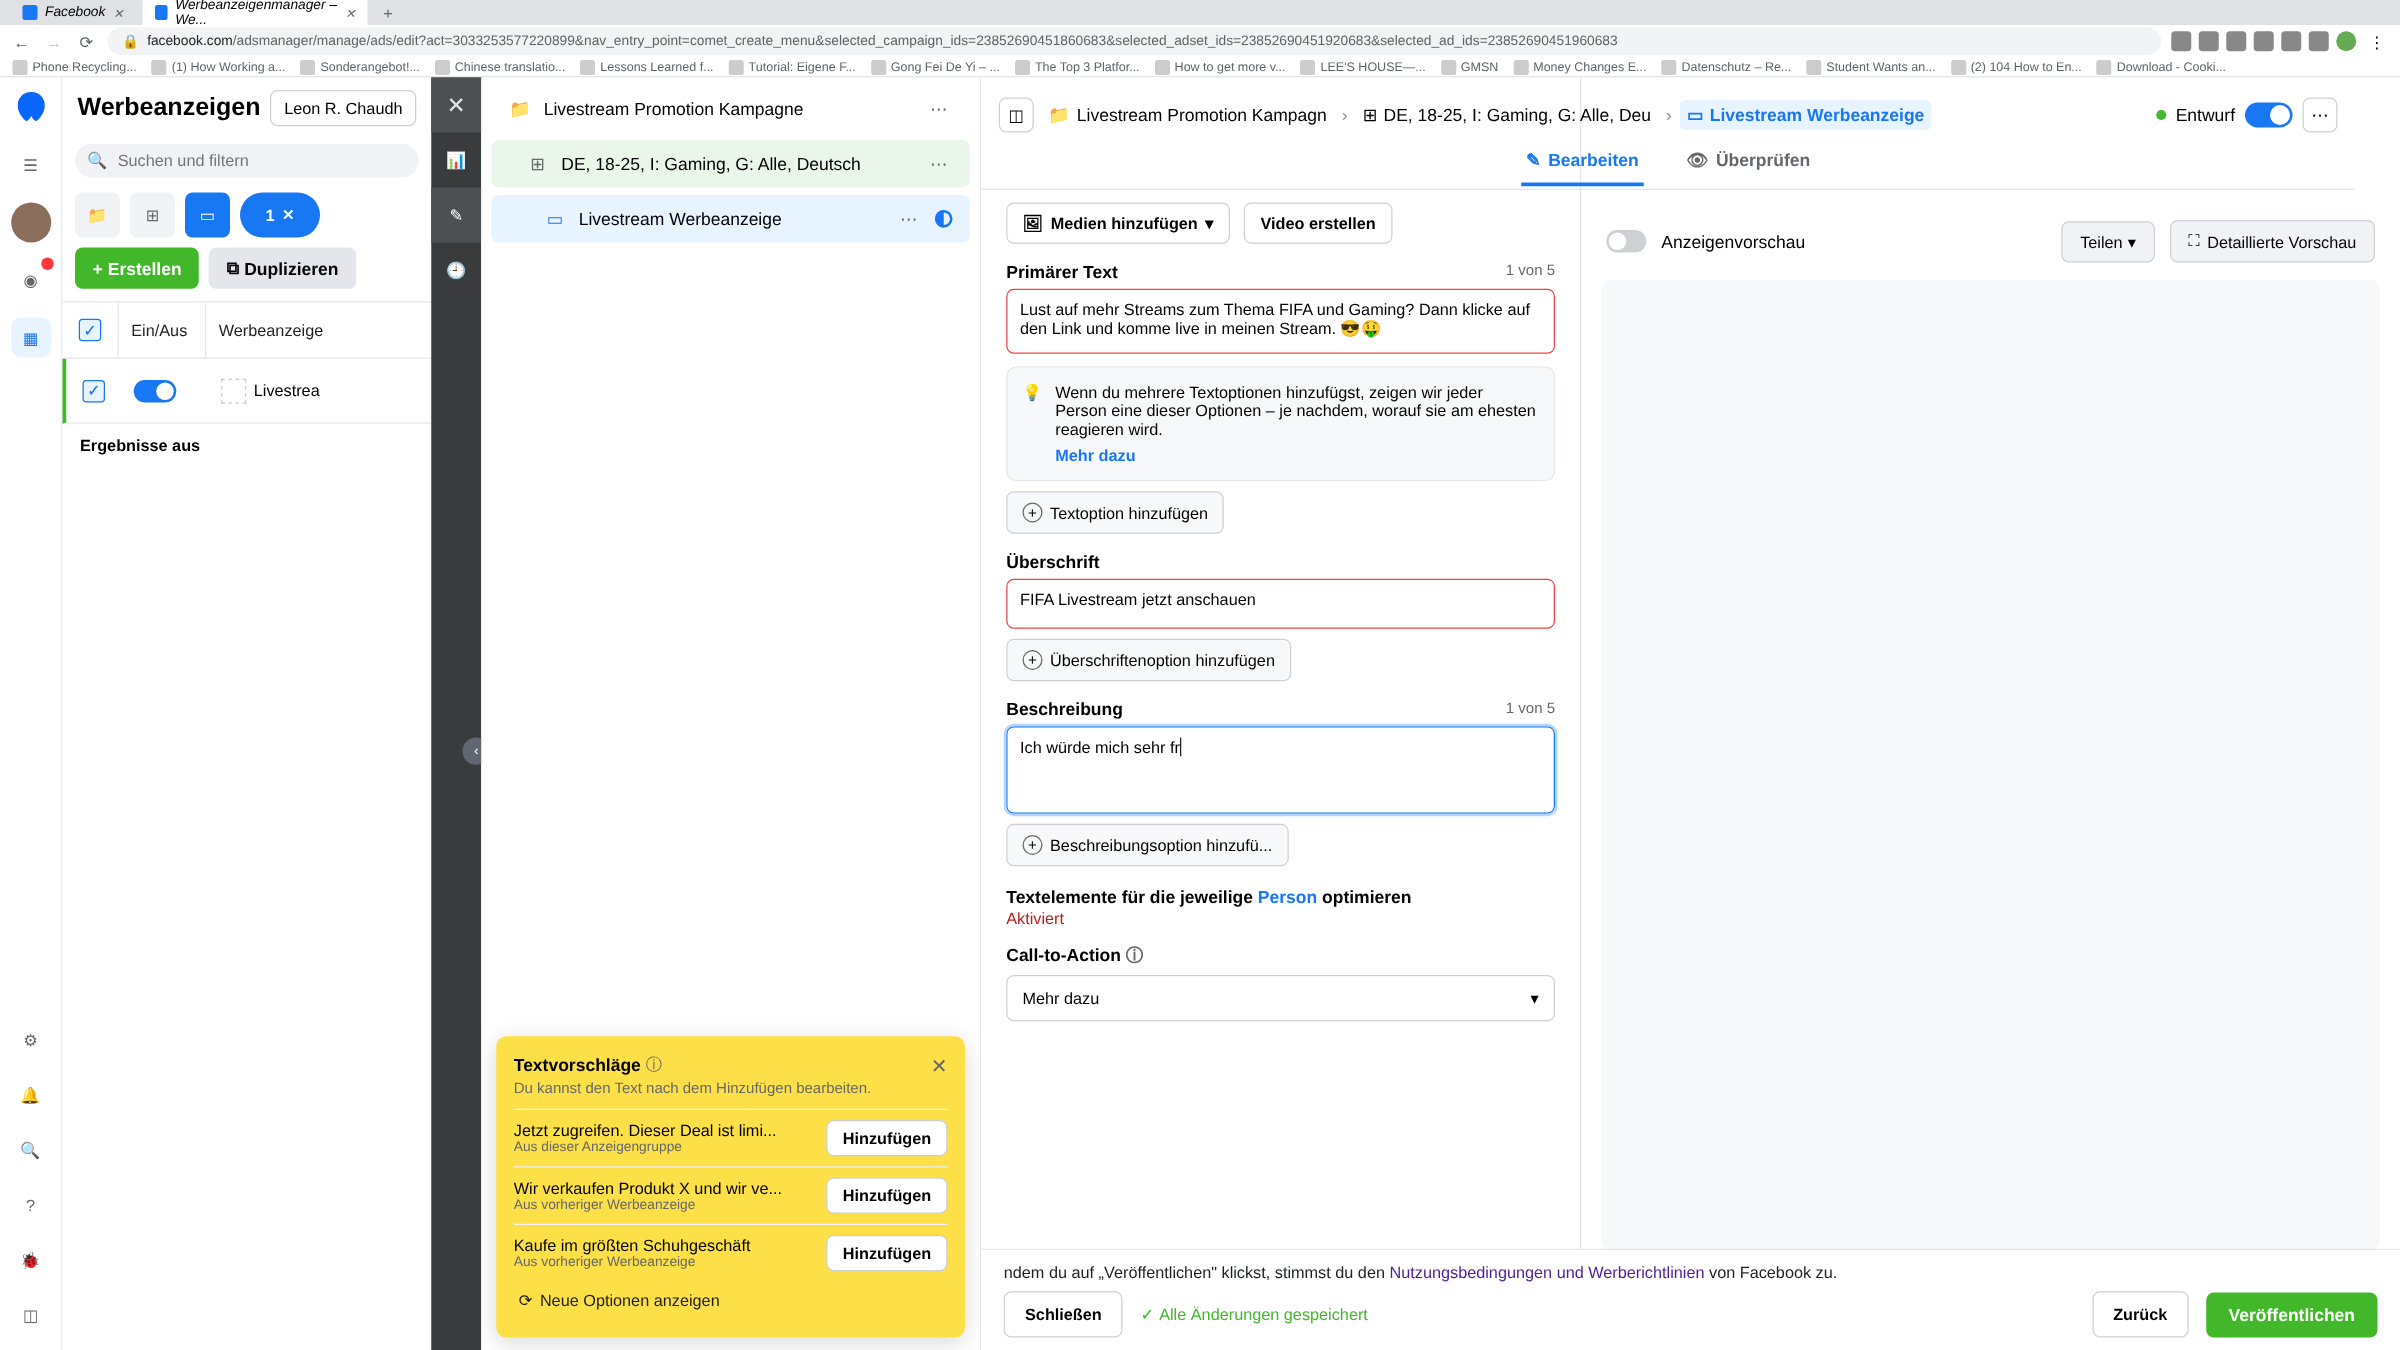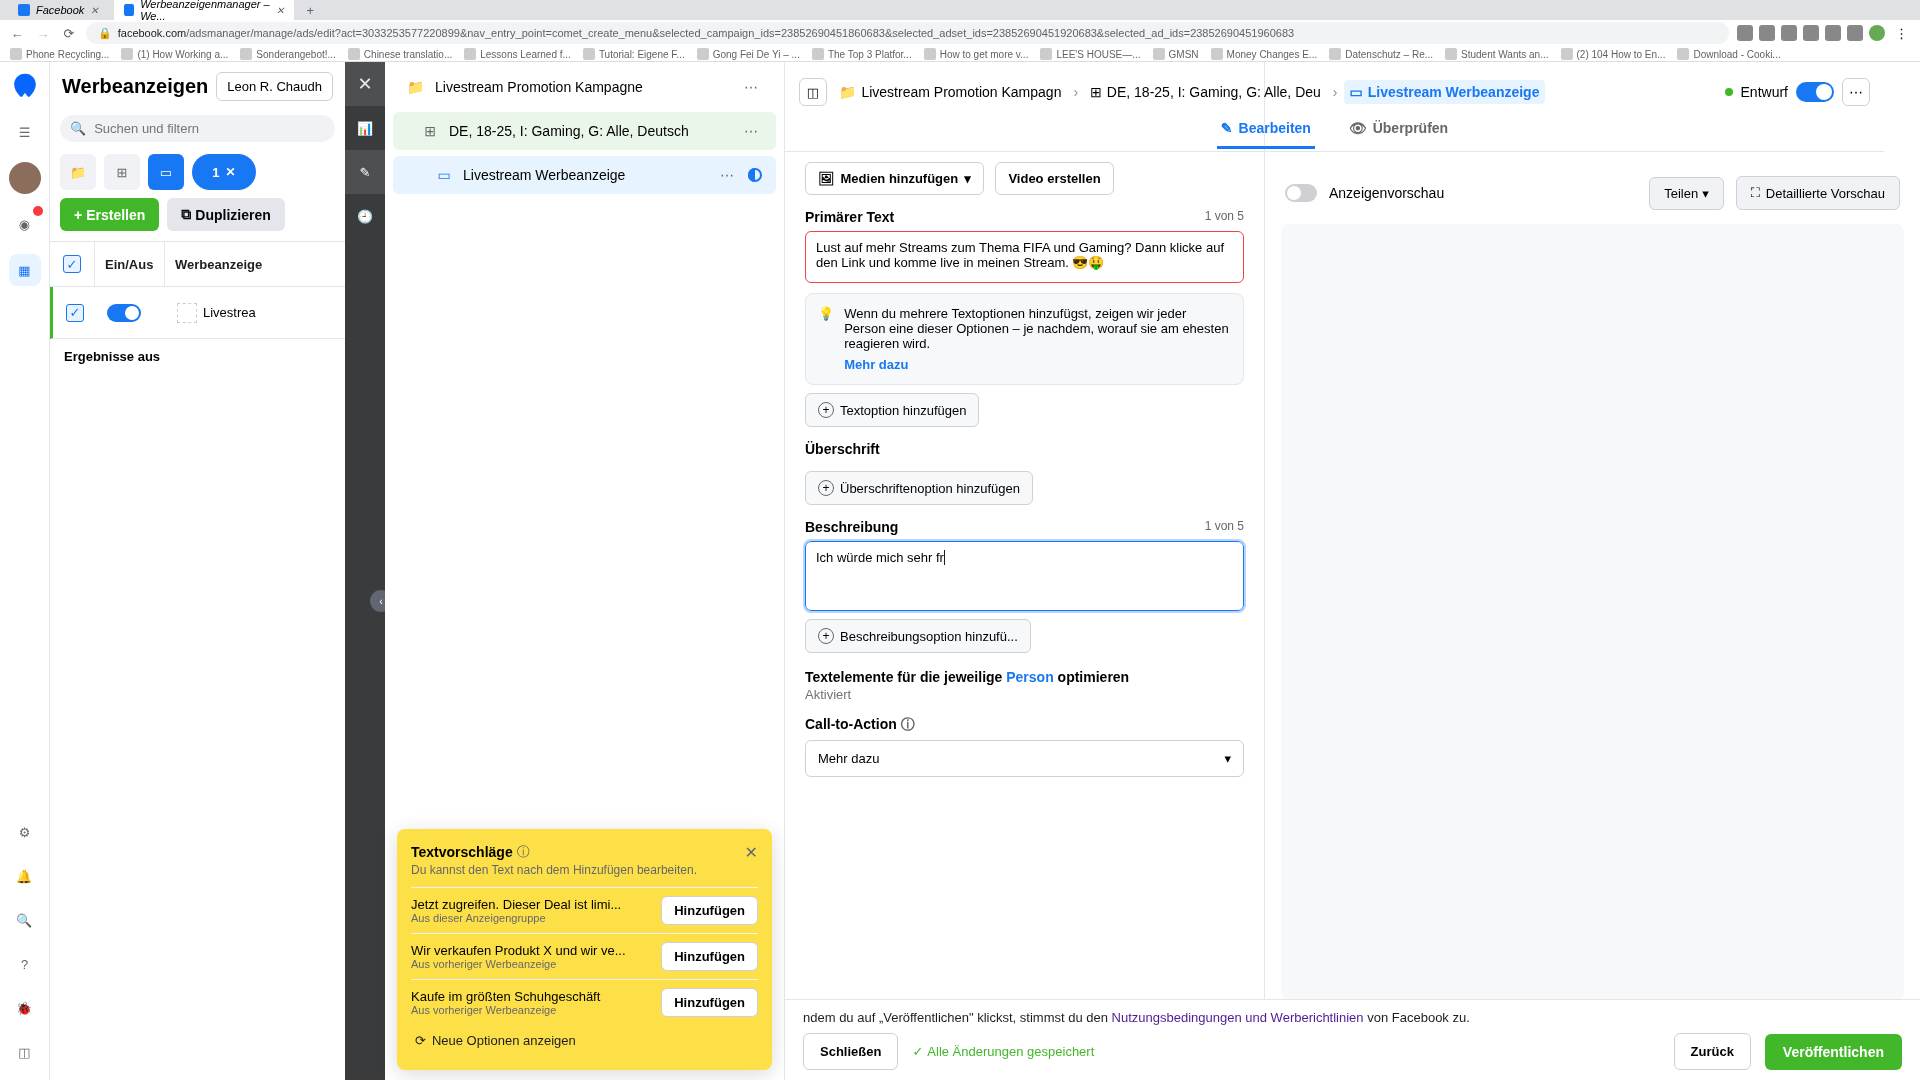--- a/index.html
+++ b/index.html
@@ -41,21 +41,21 @@
 .lp-tabs { display: flex; gap: 8px; padding: 8px 10px; align-items: center; }
 .lp-tab { width: 36px; height: 36px; border-radius: 6px; background: #f0f2f5; display: flex; align-items: center; justify-content: center; cursor: pointer; color: #65676b; }
 .lp-tab.active-pill { background: #1877f2; color: #fff; border-radius: 18px; width: 64px; gap: 4px; font-weight: 600; font-size: 13px; padding: 0 8px; }
 .lp-chipclose { font-size: 12px; margin-left: 2px; }
 .lp-actions { display: flex; gap: 8px; padding: 0 10px 10px; }
 .btn-green { background: #42b72a; color: #fff; border: none; border-radius: 6px; padding: 8px 14px; font-weight: 600; cursor: pointer; display: flex; align-items: center; gap: 4px; font-size: 14px; }
 .btn-gray { background: #e4e6eb; color: #050505; border: none; border-radius: 6px; padding: 8px 14px; font-weight: 600; cursor: pointer; display: flex; align-items: center; gap: 4px; font-size: 14px; }
 .lp-table { flex: 1; }
 .lp-thead { display: flex; border-top: 1px solid #e4e6eb; border-bottom: 1px solid #e4e6eb; height: 46px; align-items: center; }
 .lp-th-check { width: 44px; display: flex; justify-content: center; }
-.lp-th { padding: 0 10px; font-size: 13px; font-weight: 700; color: #1c1e21; border-left: 1px solid #e4e6eb; height: 100%; display: flex; align-items: center; }
+.lp-th { padding: 0 10px; font-size: 13px; font-weight: 400; color: #1c1e21; border-left: 1px solid #e4e6eb; height: 100%; display: flex; align-items: center; }
 .lp-row { display: flex; height: 52px; border-bottom: 1px solid #e4e6eb; align-items: center; border-left: 3px solid #42b72a; }
 .lp-cell { padding: 0 10px; font-size: 13px; }
 .chk { width: 18px; height: 18px; border: 1px solid #1877f2; border-radius: 3px; display: flex; align-items: center; justify-content: center; color: #1877f2; background: #e7f3ff; }
 .toggle { width: 34px; height: 18px; background: #1877f2; border-radius: 9px; position: relative; }
 .toggle::after { content: ''; position: absolute; right: 2px; top: 2px; width: 14px; height: 14px; background: #fff; border-radius: 50%; }
 .lp-results { padding: 10px 14px; font-weight: 600; }
 
 
 .dark-rail { width: 40px; background: #3a3b3c; display: flex; flex-direction: column; align-items: center; }
 .dark-close { width: 40px; height: 44px; background: #4e4f50; display: flex; align-items: center; justify-content: center; color: #e4e6eb; cursor: pointer; font-size: 18px; }
@@ -110,21 +110,21 @@
 .field-counter { font-weight: 400; color: #65676b; font-size: 12px; }
 .textbox { border: 1px solid #ef4444; border-radius: 6px; padding: 8px 10px; font-size: 13px; min-height: 40px; width: 100%; }
 .textbox.tall { min-height: 52px; }
 .textbox.focus { border: 1px solid #1877f2; outline: 2px solid #b3d5ff; min-height: 70px; }
 .infobox { border: 1px solid #e4e6eb; background: #f7f8fa; border-radius: 8px; padding: 12px; display: flex; gap: 10px; font-size: 13px; margin-top: 10px; }
 .infobox a { color: #1877f2; text-decoration: none; font-weight: 600; display: block; margin-top: 6px; cursor: pointer; }
 .btn-add { border: 1px solid #ced0d4; background: #f7f8fa; border-radius: 6px; padding: 8px 12px; font-size: 13px; display: inline-flex; align-items: center; gap: 6px; cursor: pointer; margin-top: 8px; }
 .plus-circle { width: 16px; height: 16px; border: 1.5px solid #65676b; border-radius: 50%; display: flex; align-items: center; justify-content: center; font-size: 12px; }
 .optimize-line { font-size: 14px; font-weight: 600; margin-top: 16px; }
 .optimize-line .link { color: #1877f2; }
-.opt-status { font-size: 13px; color: #737373; margin-top: 2px; }
+.opt-status { font-size: 13px; color: #b91c1c; margin-top: 2px; }
 .select { border: 1px solid #ced0d4; border-radius: 6px; padding: 10px 12px; font-size: 13px; display: flex; justify-content: space-between; align-items: center; cursor: pointer; }
 
 
 .form-footer { position: absolute; bottom: 0; left: 785px; right: 0; background: #fff; border-top: 1px solid #e4e6eb; padding: 10px 18px; }
 .footer-disclaimer { font-size: 13px; color: #1c1e21; margin-bottom: 8px; }
 .footer-disclaimer a { color: #4c1d95; text-decoration: none; }
 .footer-actions { display: flex; align-items: center; gap: 14px; }
 .saved { color: #42b72a; display: flex; align-items: center; gap: 4px; font-size: 13px; }
 .spacer { flex: 1; }
 .btn-primary { background: #42b72a; color: #fff; border: none; border-radius: 6px; padding: 10px 18px; font-weight: 700; font-size: 14px; cursor: pointer; }
@@ -449,20 +449,21 @@
       </div>
 
       <button class="btn-add">
           <span class="plus-circle">+</span>
           <span>Textoption hinzufügen</span>
         </button>
 
       <div class="field-label">
           <span>Überschrift</span>
         </div>
+      <div class="textbox">FIFA Livestream jetzt anschauen</div>
       <button class="btn-add">
           <span class="plus-circle">+</span>
           <span>Überschriftenoption hinzufügen</span>
         </button>
 
       <div class="field-label">
         <span>Beschreibung</span>
         <span class="field-counter">1 von 5</span>
       </div>
       <div class="textbox focus"><span>Ich würde mich sehr fr</span><span style="border-right:1px solid #1c1e21;animation:blink 1s infinite"></span></div>

